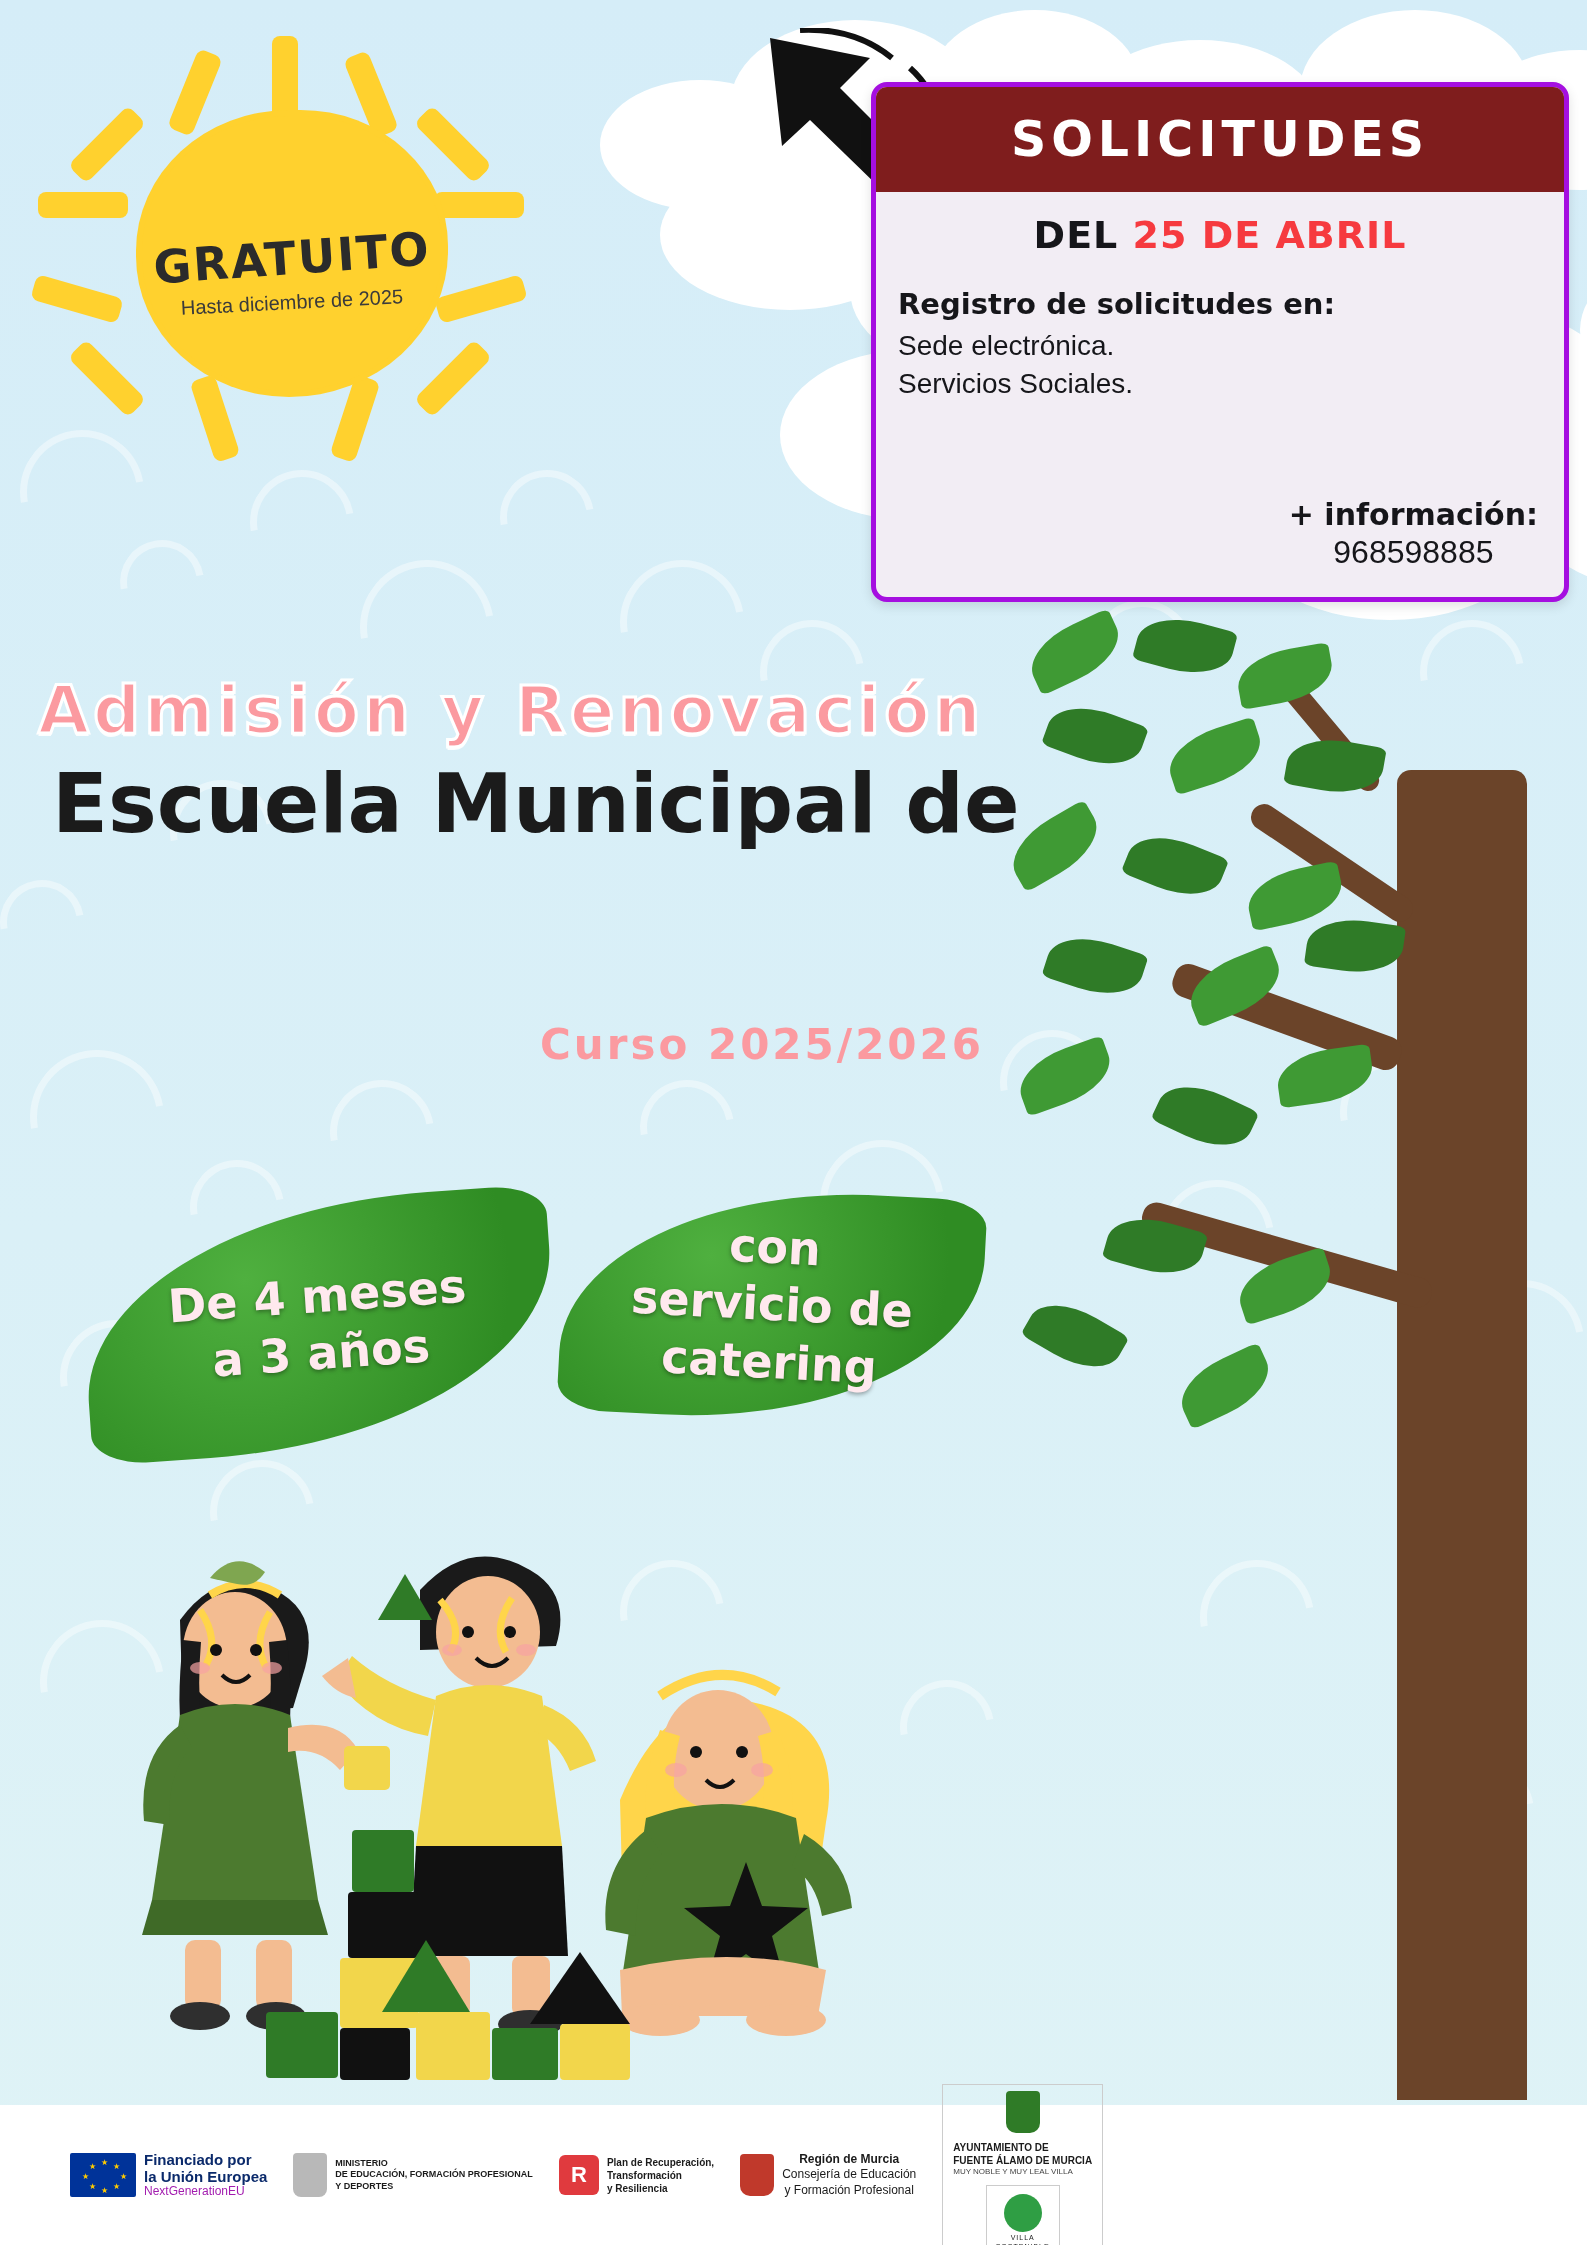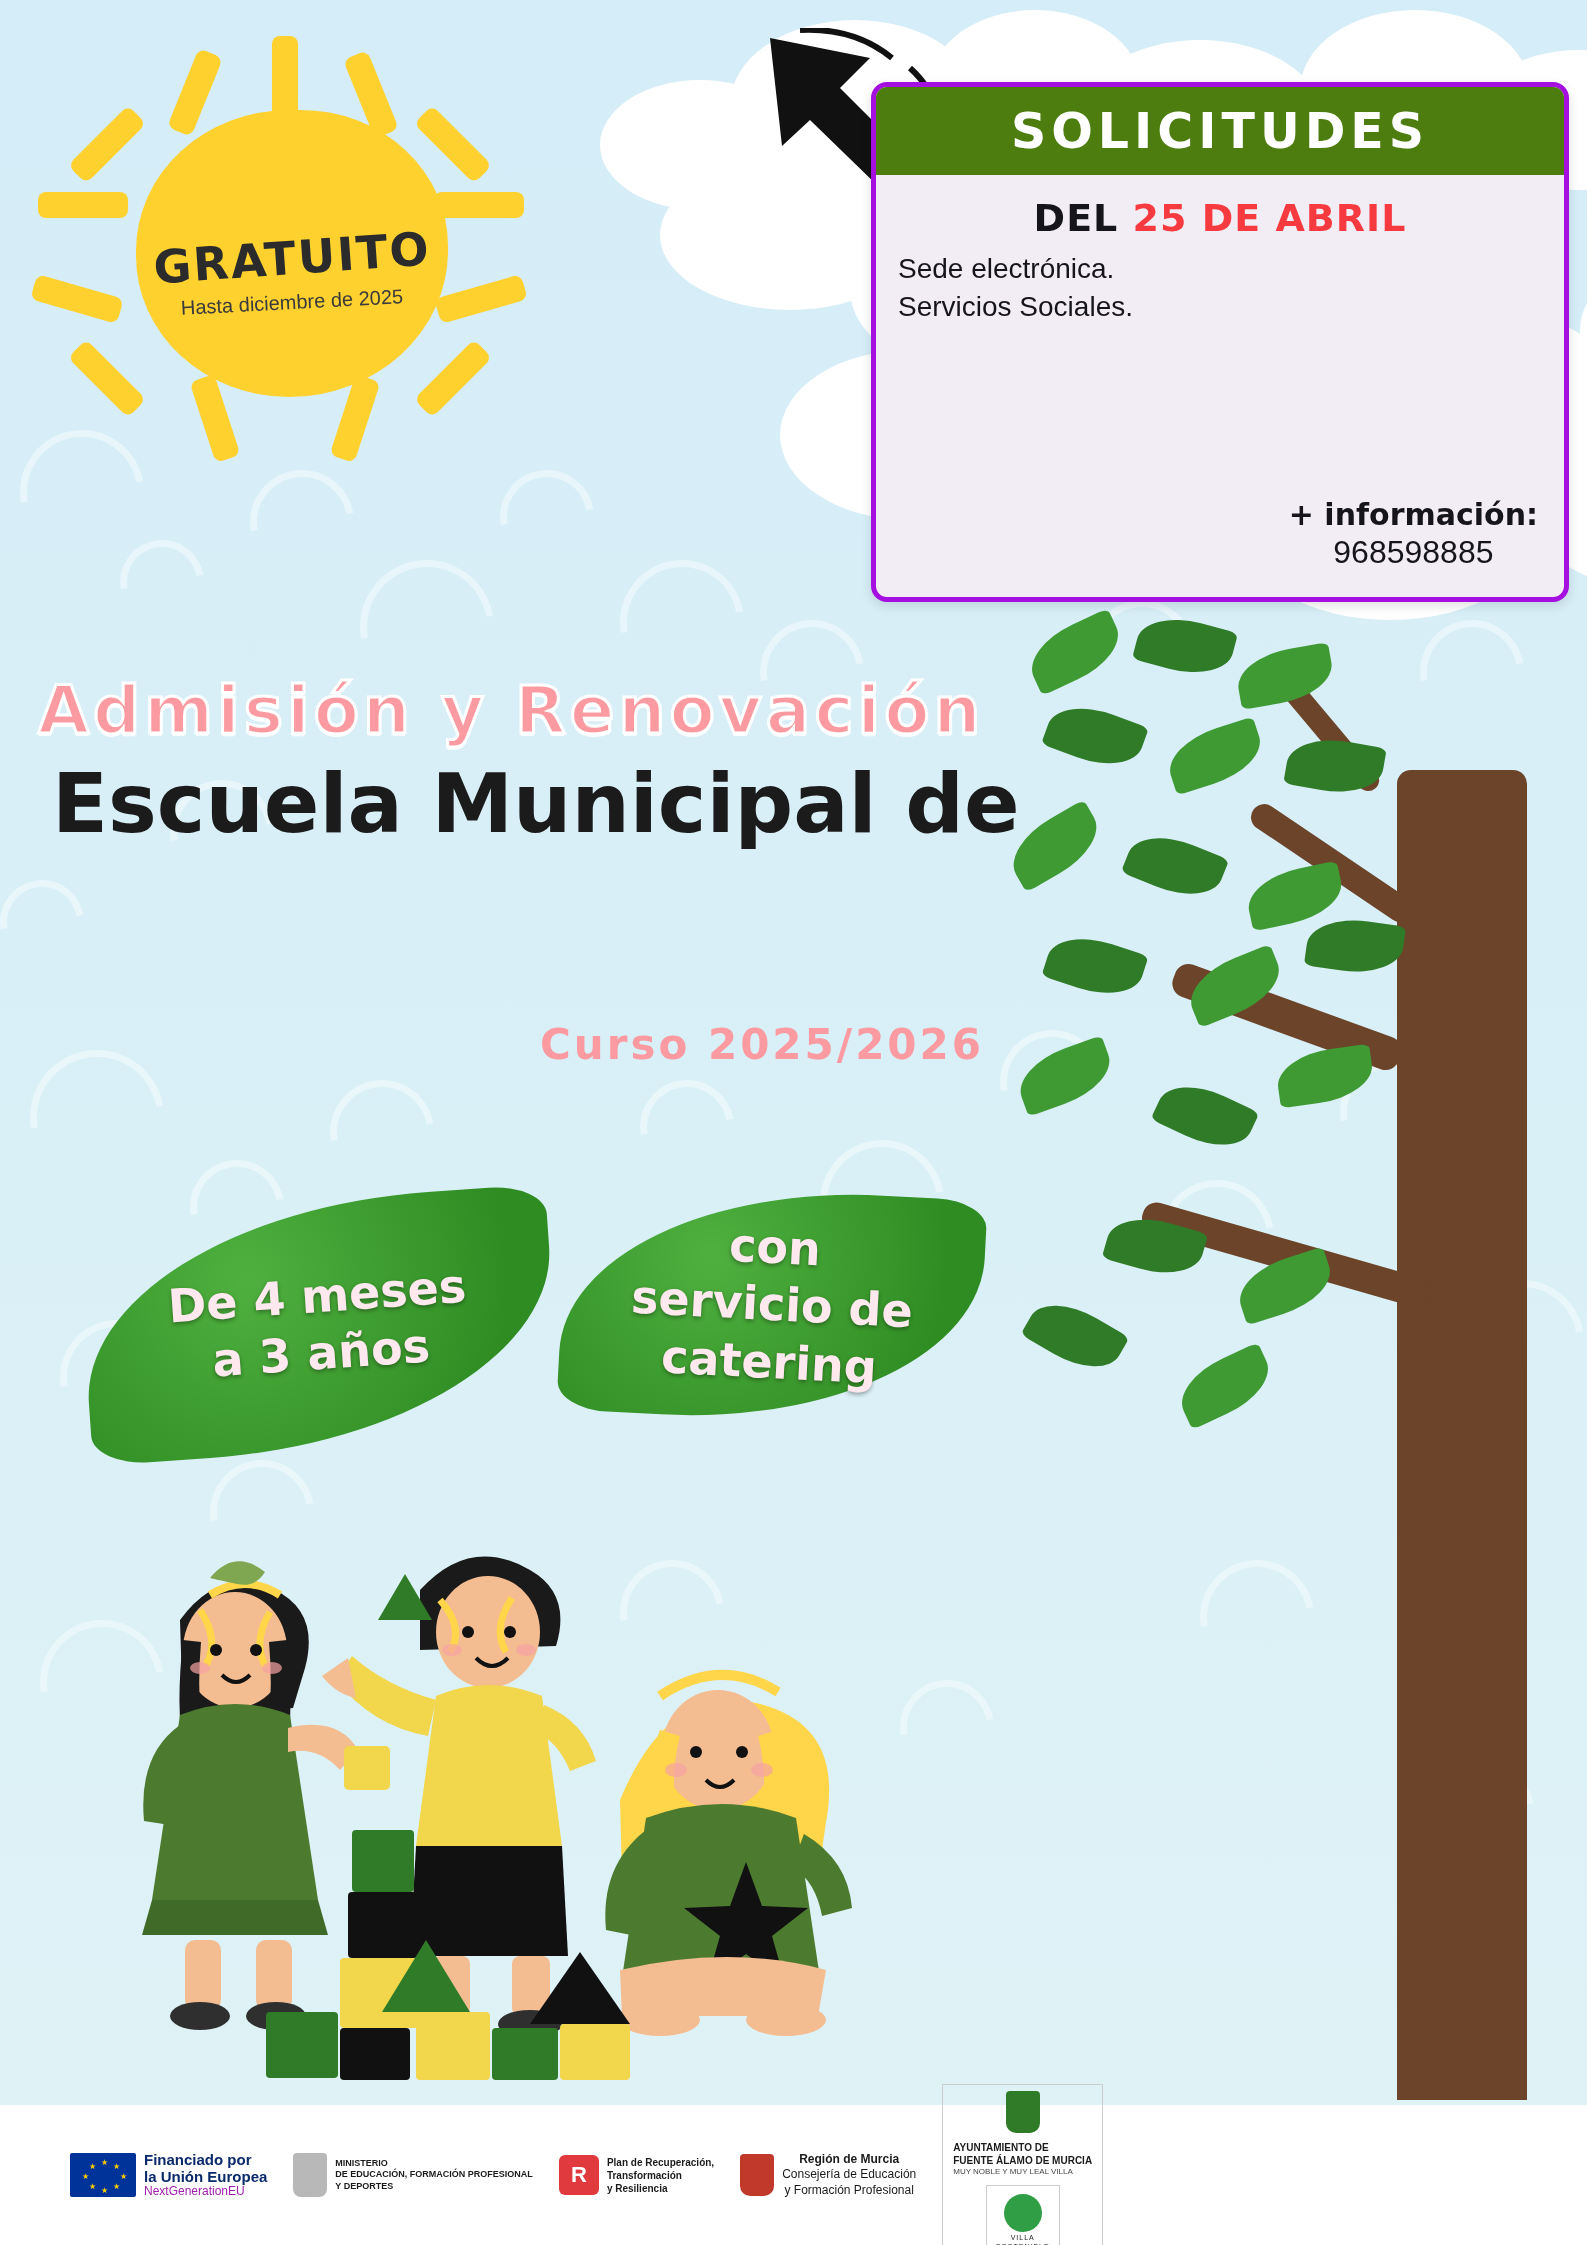--- a/index.html
+++ b/index.html
@@ -52,21 +52,21 @@
   .cloudgrp{position:absolute;}
 
   
   .appbox{
     position:absolute;left:871px;top:82px;width:688px;height:510px;
     border:5px solid #a50fe0;border-radius:16px;overflow:hidden;
     background:#f2edf4;
     box-shadow:0 4px 12px rgba(0,0,0,.12);
   }
   .appbox-head{
-    background:#4d7c0f;height:88px;display:flex;align-items:center;justify-content:center;
+    background:#7f1d1d;height:105px;display:flex;align-items:center;justify-content:center;
   }
   .appbox-head span{
     color:#fff;font-family:"DejaVu Sans",sans-serif;font-weight:bold;
     font-size:49px;letter-spacing:5px;
   }
   .appbox-body{padding:18px 22px 0 22px;}
   .dates{
     text-align:center;font-family:"DejaVu Sans",sans-serif;font-weight:bold;
     font-size:38px;color:#16161a;line-height:1.35;letter-spacing:1px;
   }
@@ -257,20 +257,21 @@
   <div class="appbox">
     <div class="appbox-head">
       <span>SOLICITUDES</span>
     </div>
     <div class="appbox-body">
       <div class="dates">
         <div>
           <span>DEL </span><span class="hl">25 DE ABRIL</span>
         </div>
       </div>
+      <div class="reg-title">Registro de solicitudes en:</div>
       <div class="reg-lines">
         <div>Sede electrónica.</div>
         <div>Servicios Sociales.</div>
       </div>
     </div>
     <div class="info-block">
       <div class="info-title">+ información:</div>
       <div class="info-phone">968598885</div>
     </div>
   </div>

